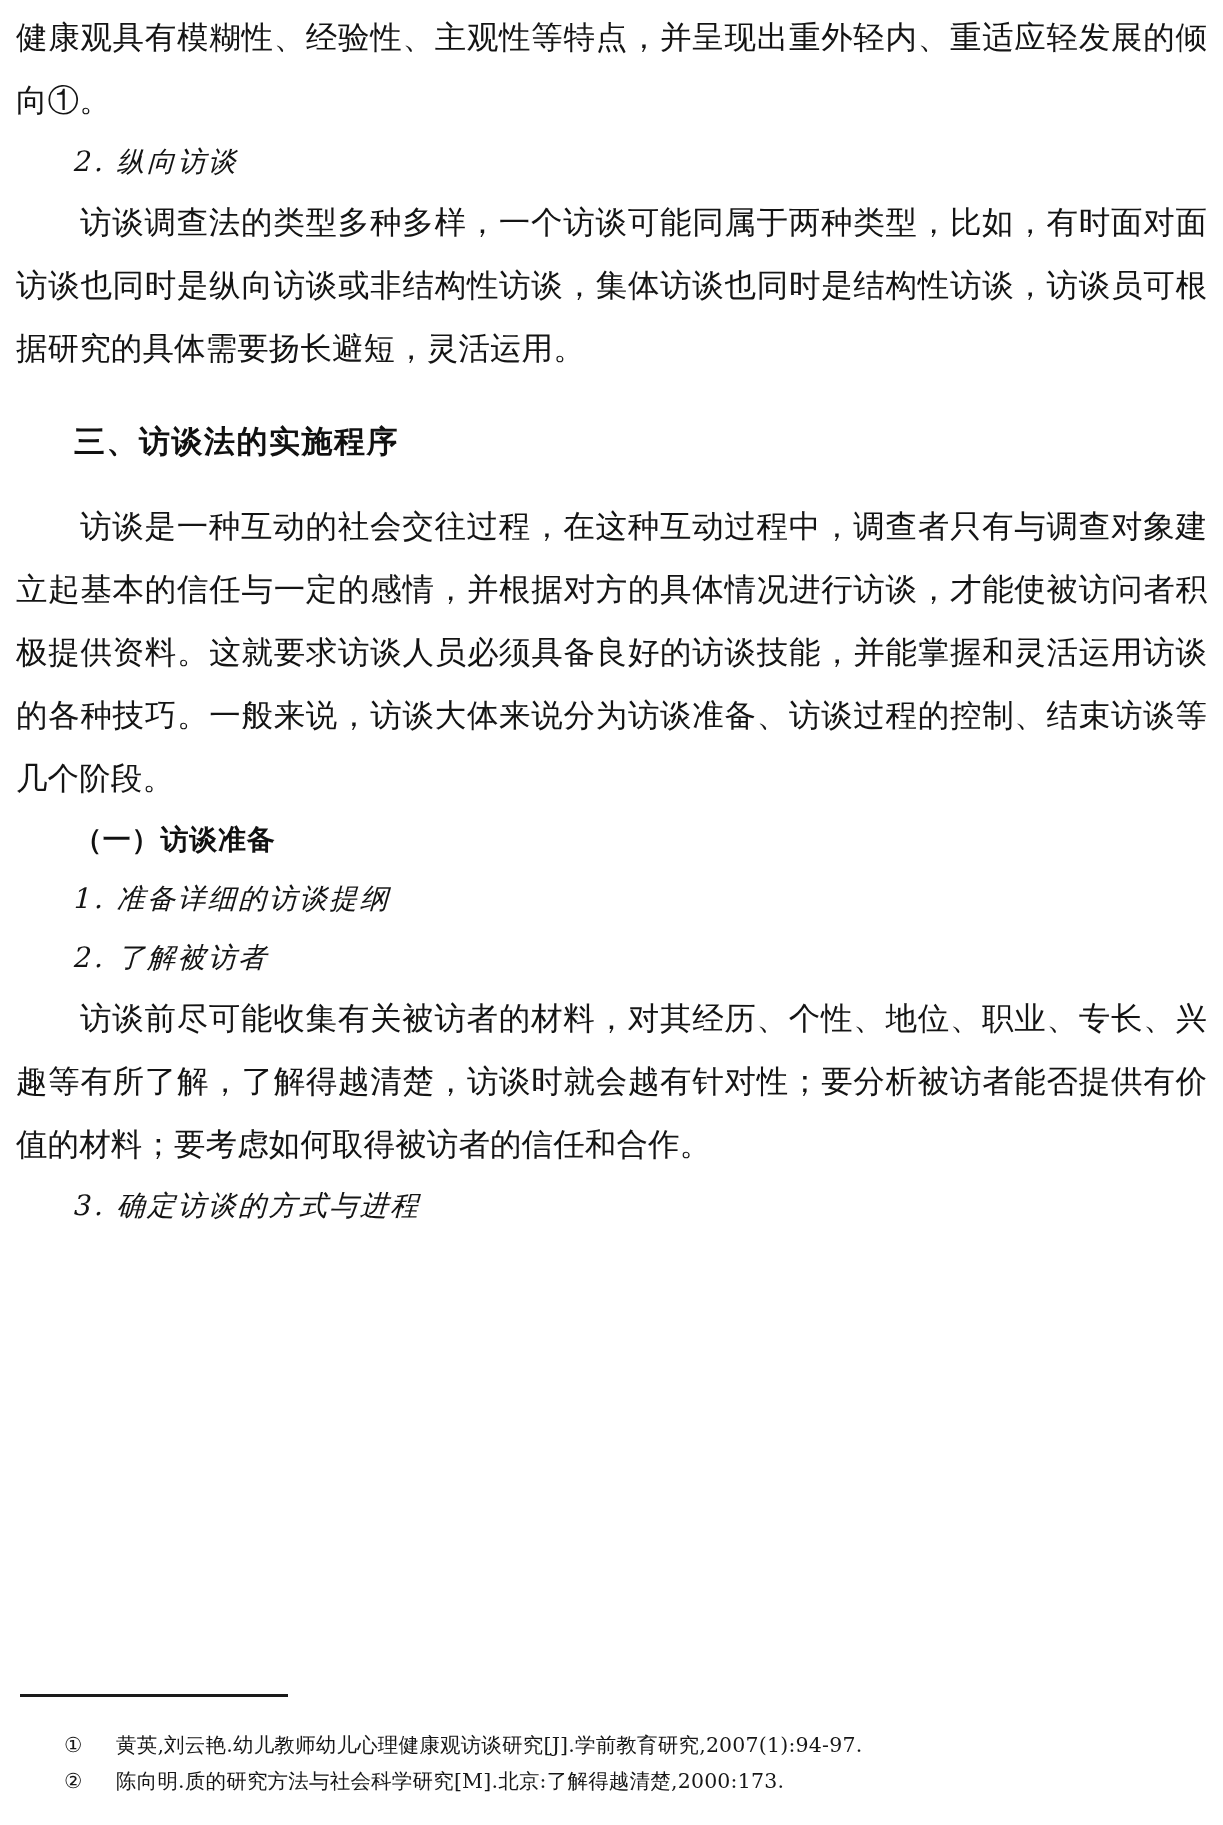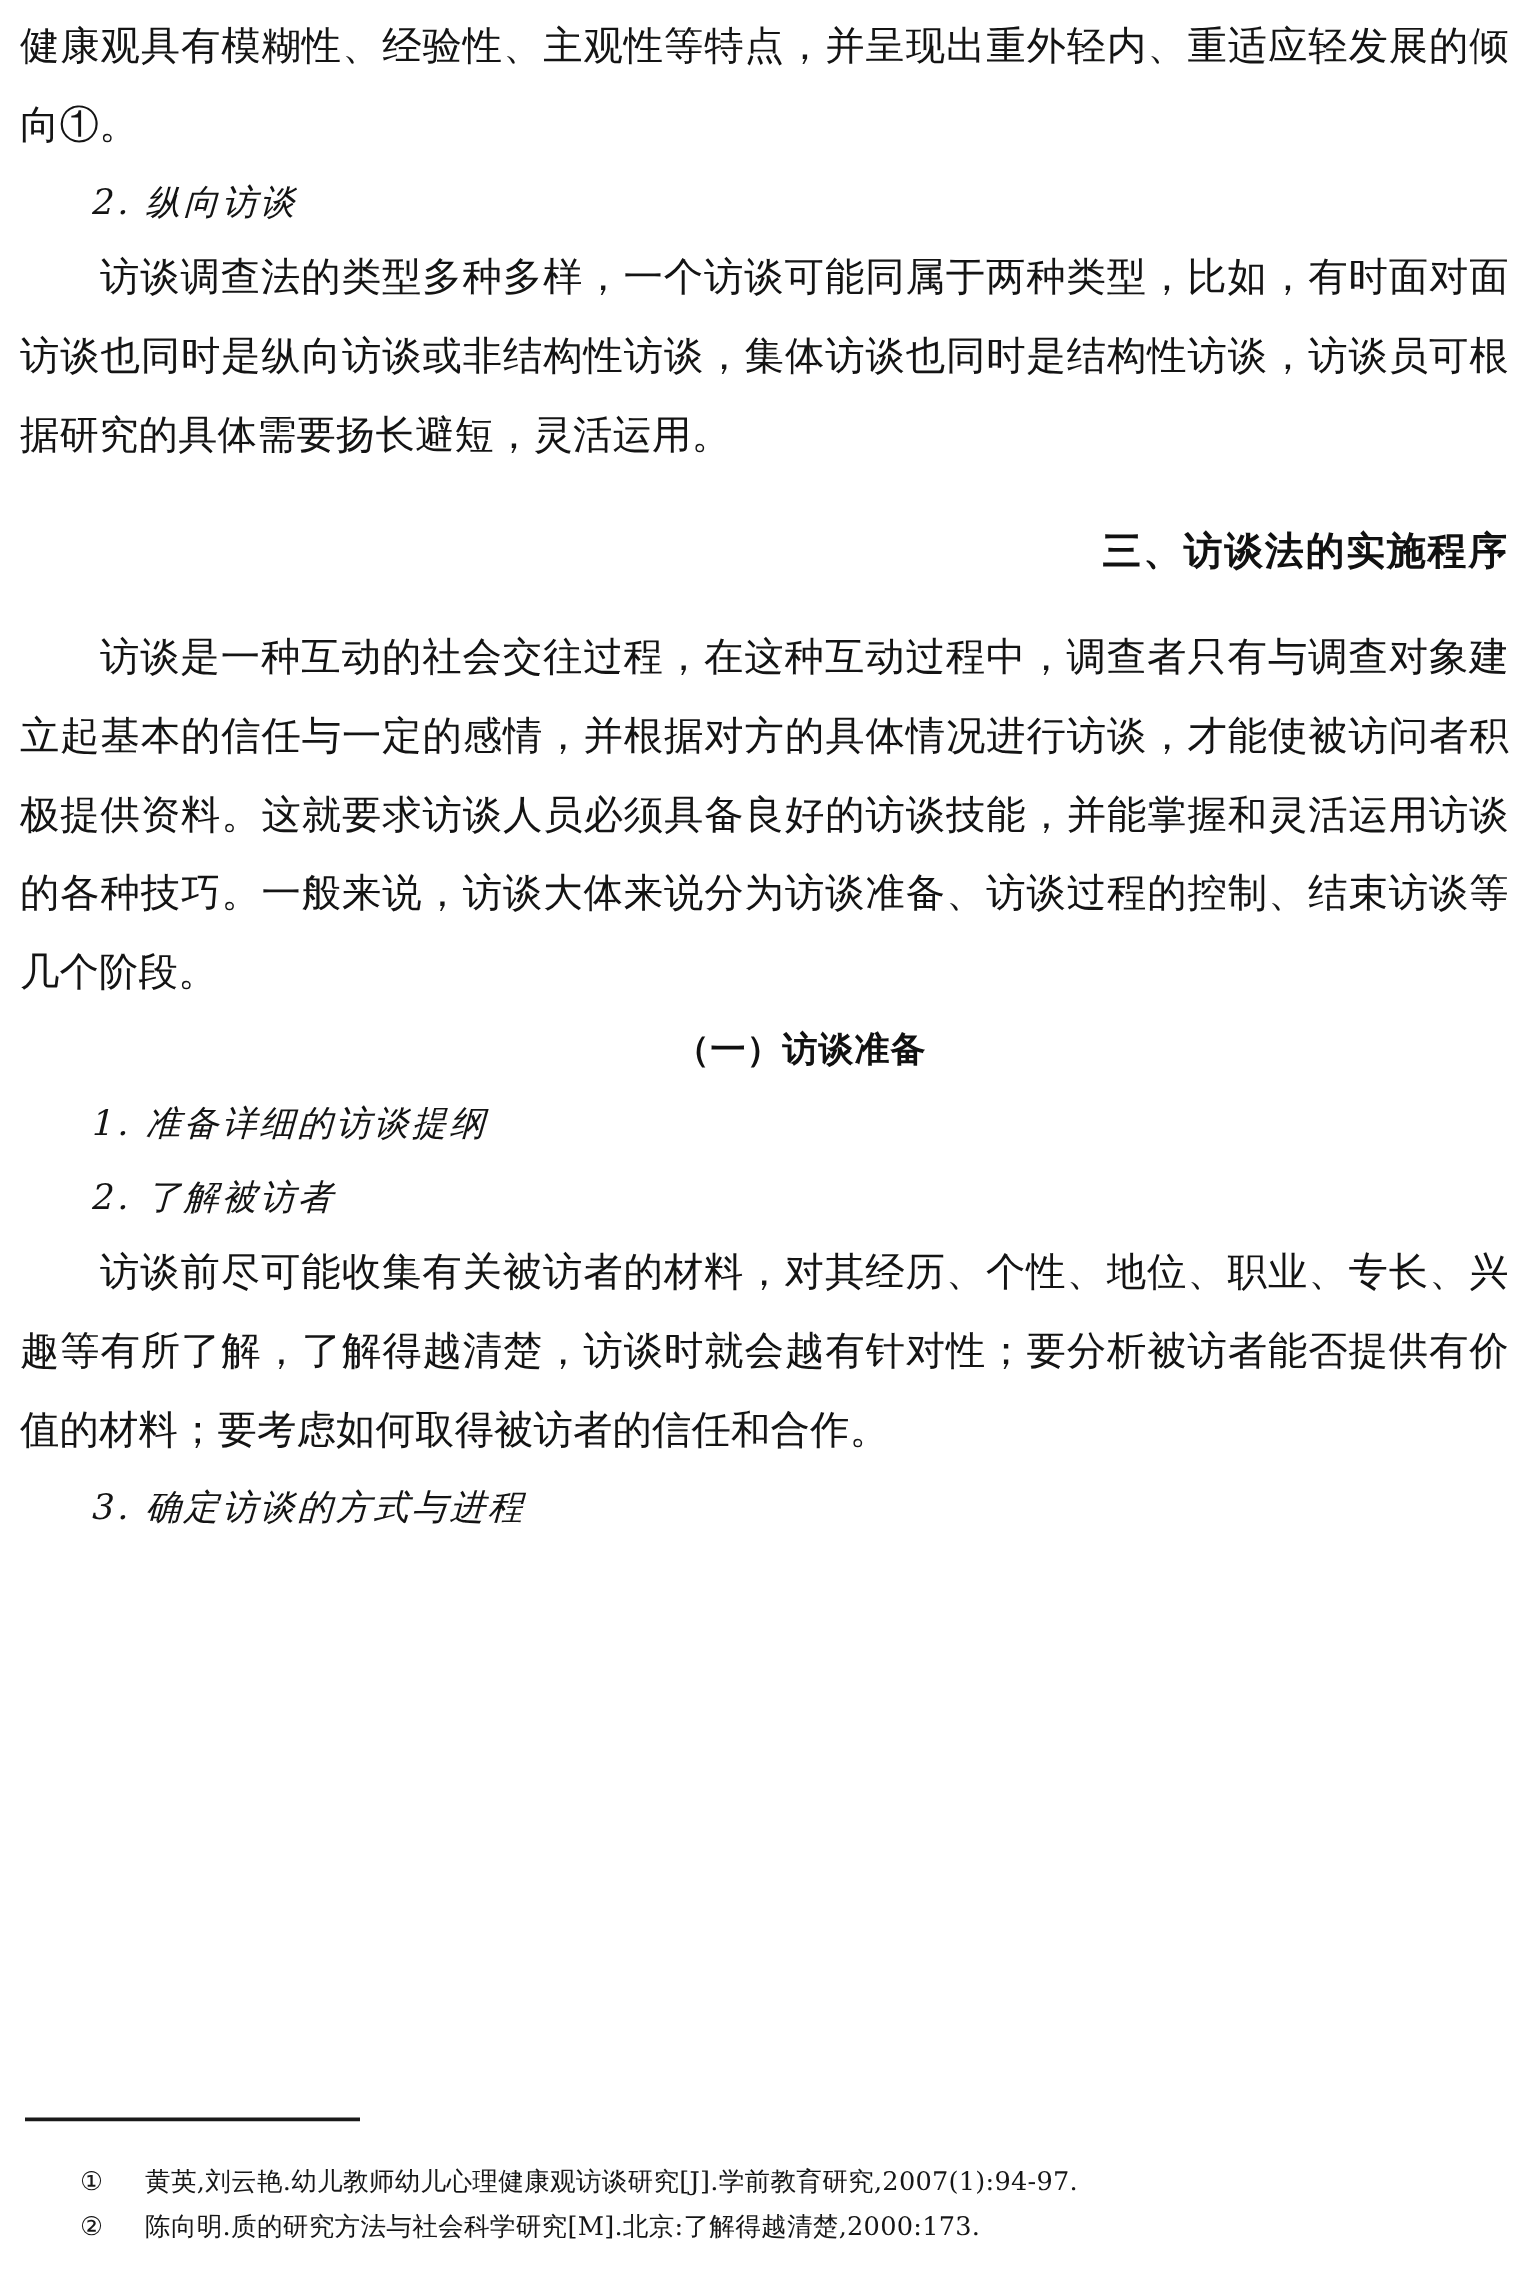--- a/index.html
+++ b/index.html
@@ -46,32 +46,30 @@
   
   .h-section {
     font-family: "DejaVu Sans", "Liberation Sans", sans-serif;
     font-size: 31px;
     font-weight: bold;
     line-height: 63px;
     letter-spacing: 1.5px;
     margin: 0;
     padding-left: 58px;
     color: #111111;
-    text-align: right;
   }
   .h-sub {
     font-family: "DejaVu Sans", "Liberation Sans", sans-serif;
     font-size: 28px;
     font-weight: bold;
     line-height: 59px;
     letter-spacing: 0.8px;
     margin: 0;
     padding-left: 58px;
     color: #111111;
-    text-align: center;
   }
   .h-num {
     font-family: "DejaVu Serif", "Liberation Serif", serif;
     font-size: 28px;
     font-style: italic;
     font-weight: 500;
     line-height: 59px;
     letter-spacing: 2.4px;
     margin: 0;
     padding-left: 58px;

